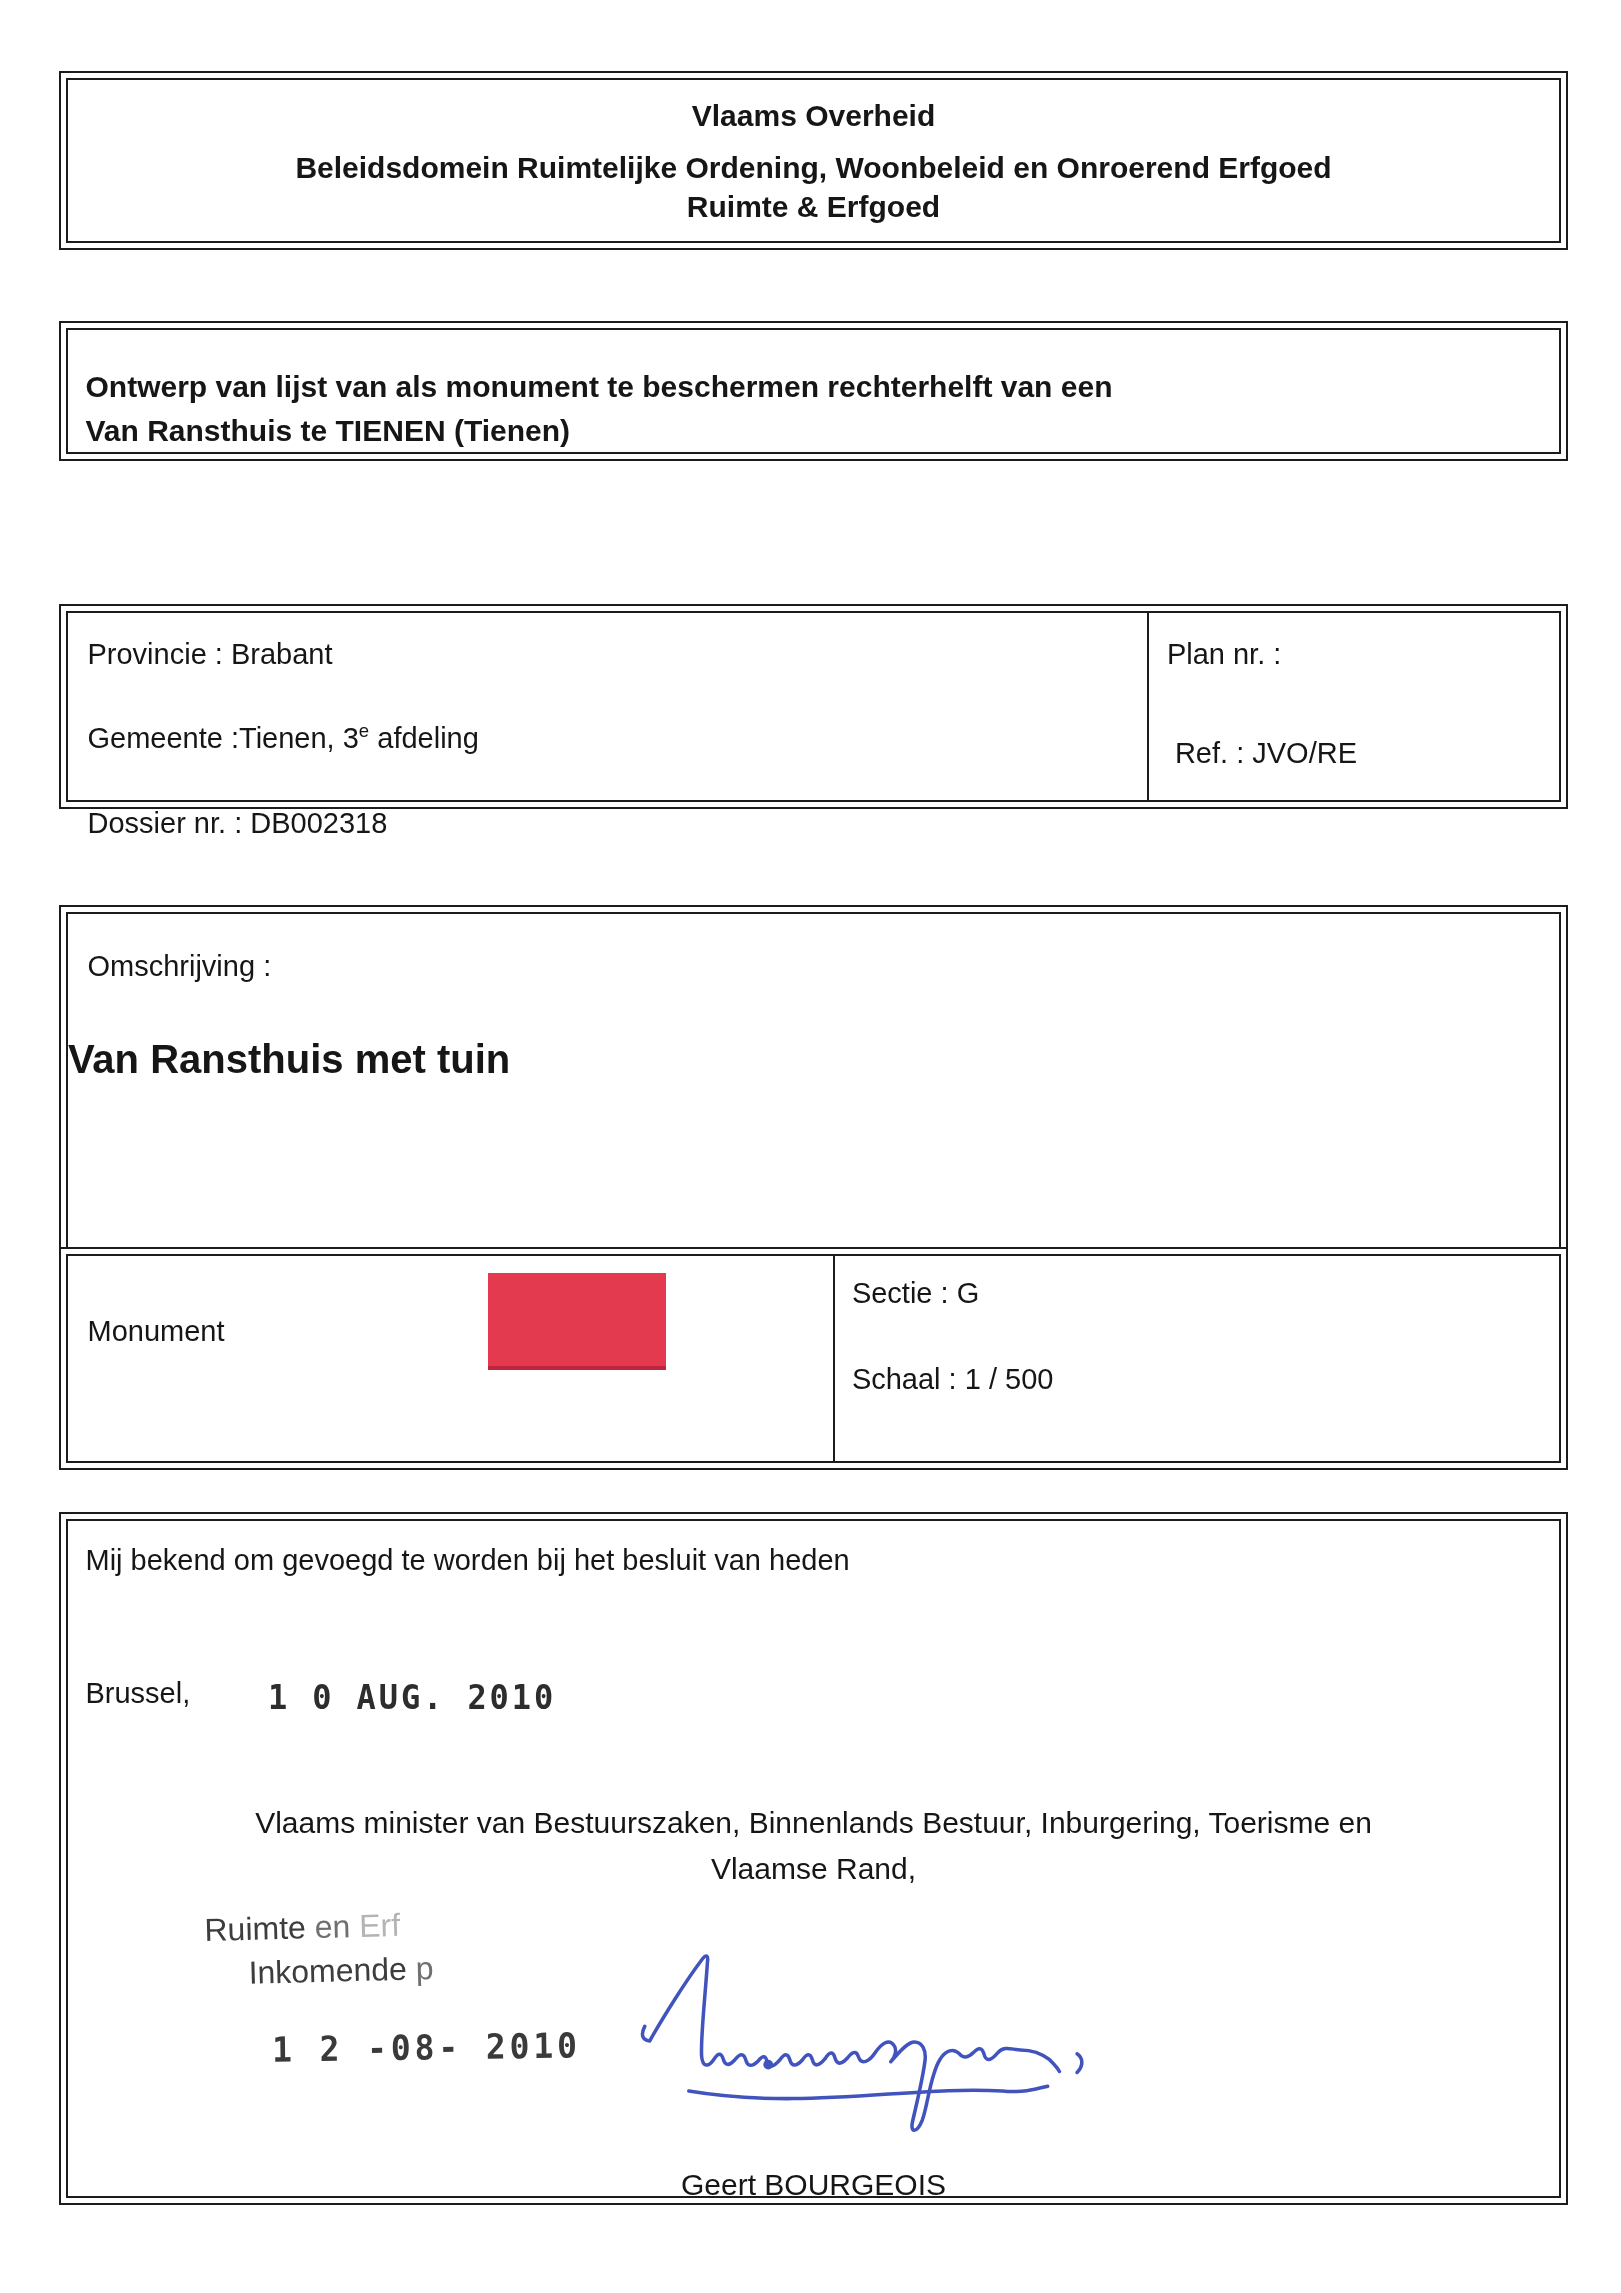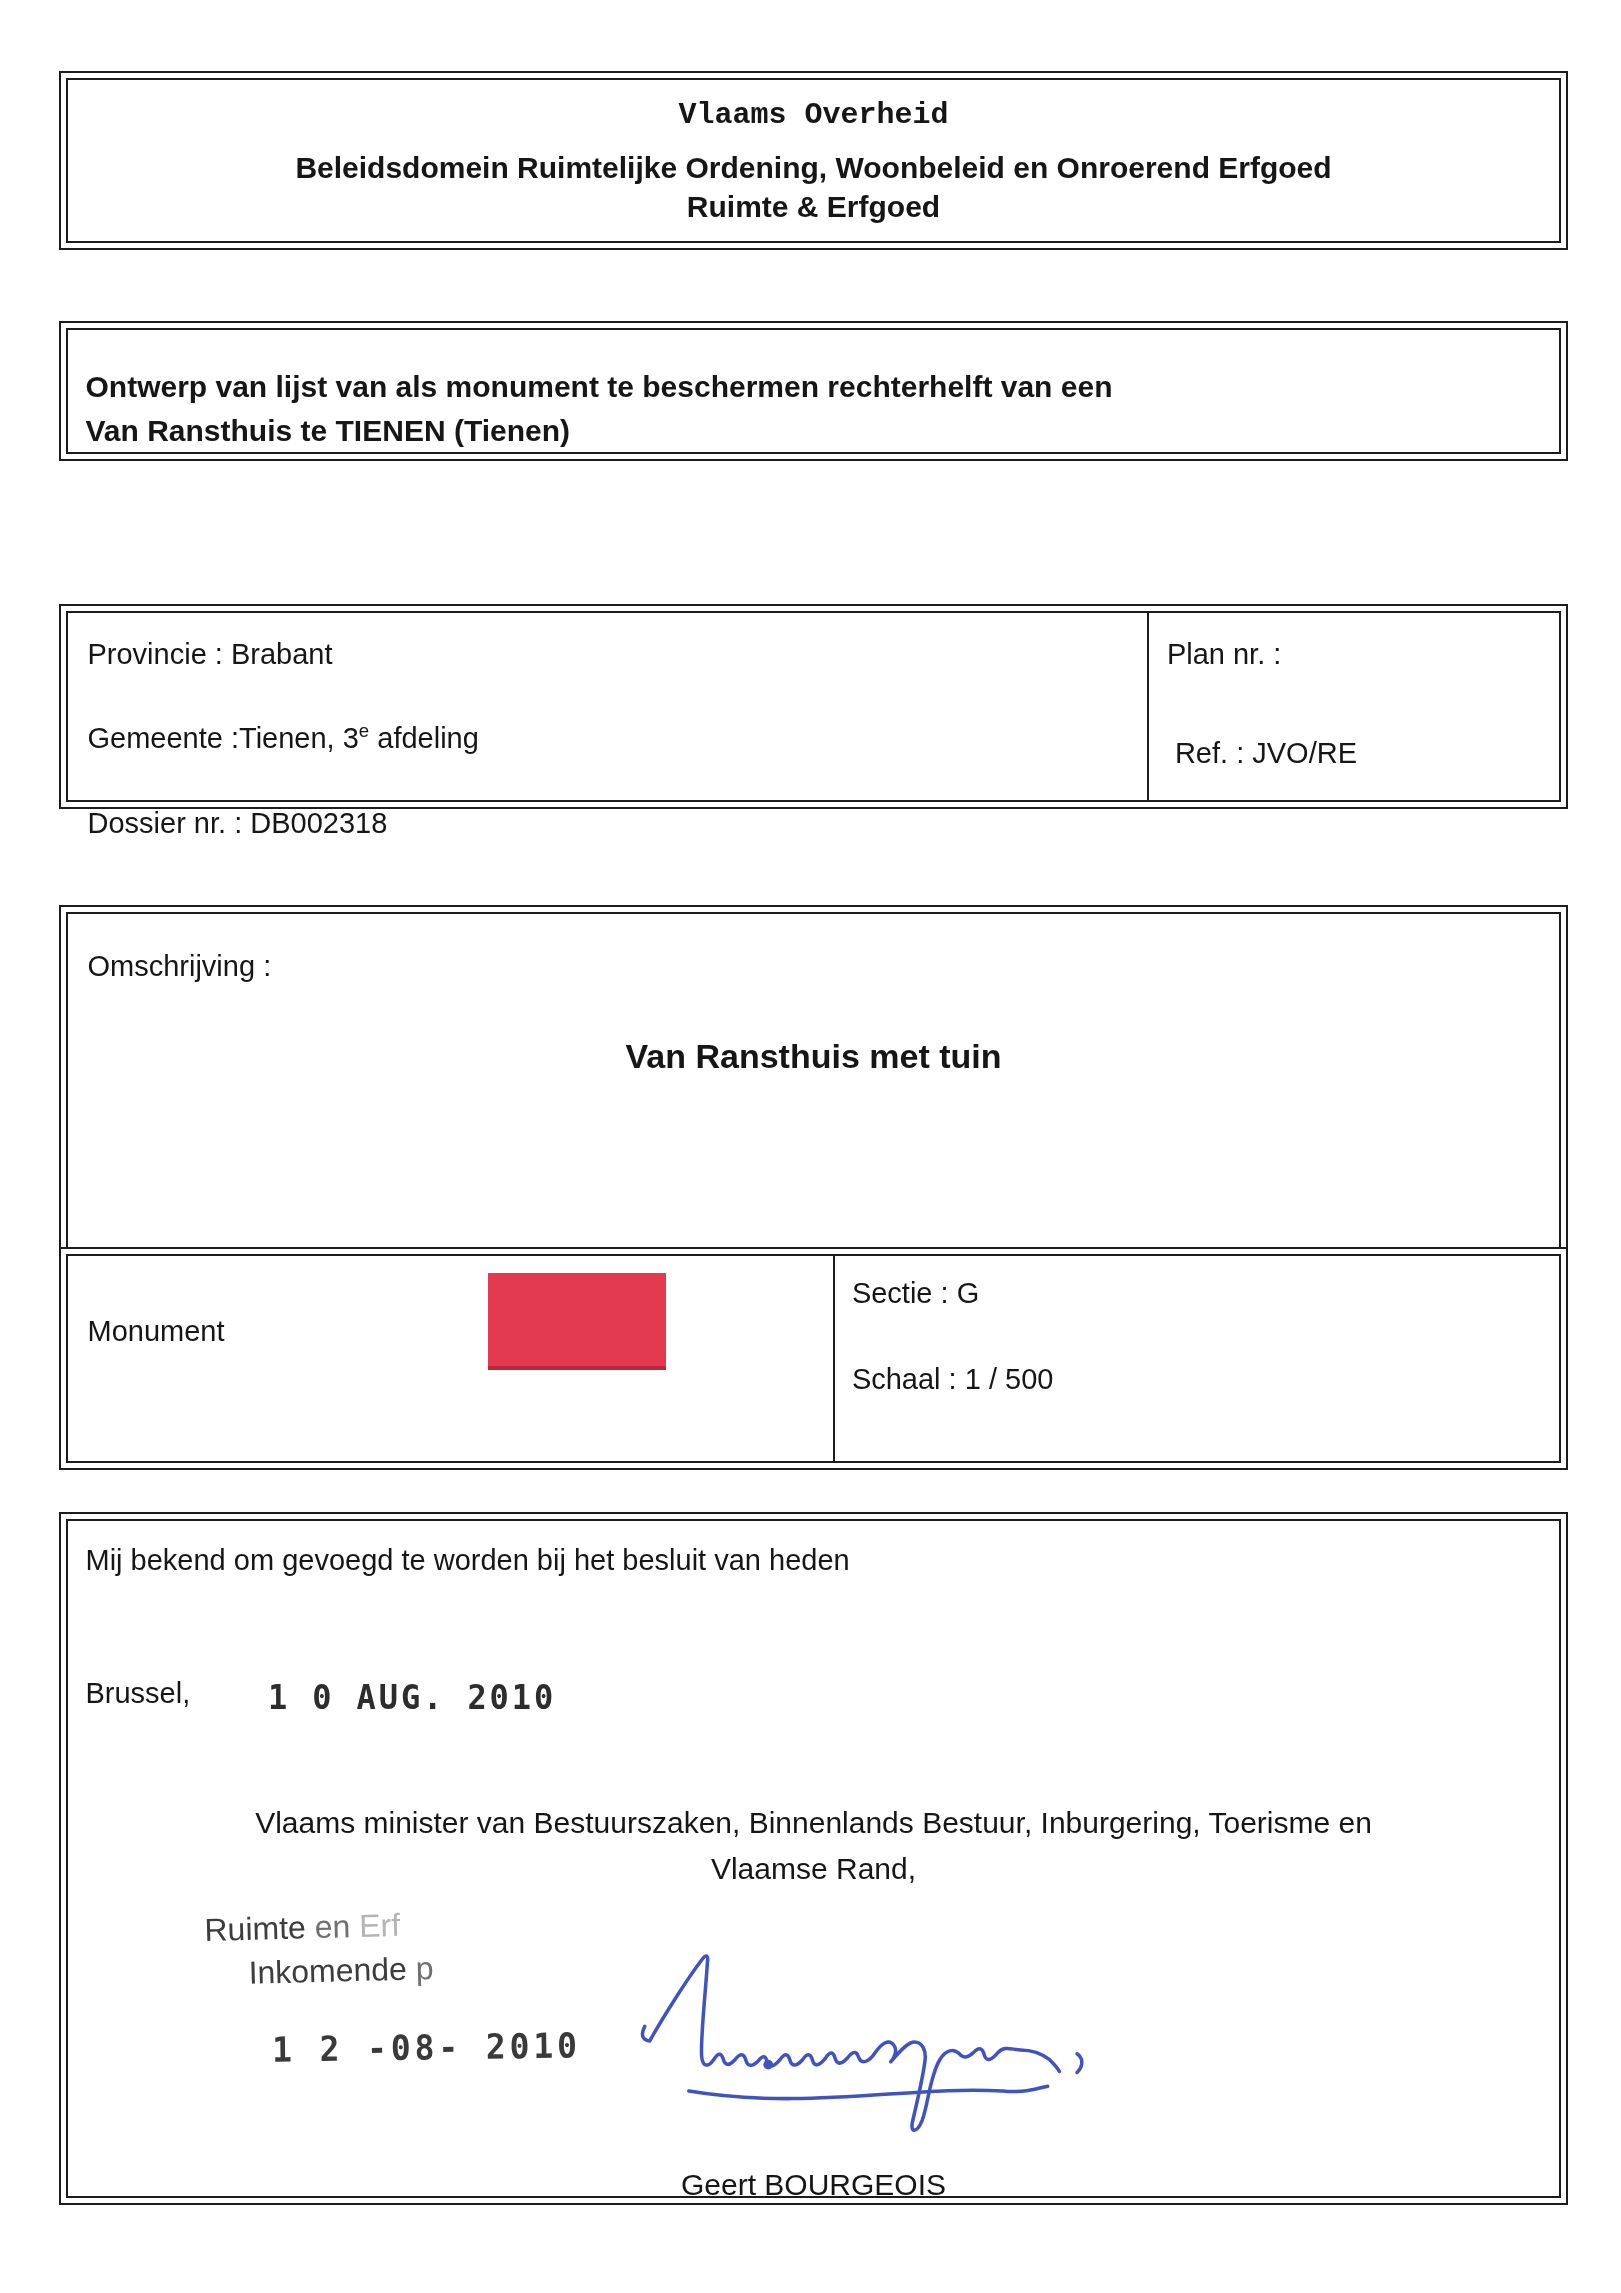--- a/index.html
+++ b/index.html
@@ -27,33 +27,33 @@
     line-height:35px;
     white-space:nowrap;
     color:#161616;
   }
   .hdr-stack{
     position:absolute;inset:0;
     display:flex;flex-direction:column;
     align-items:center;justify-content:center;
   }
   .hdr-line{font-weight:700;font-size:30px;line-height:39px;text-align:center;}
-  .hdr-line.first{margin-bottom:13px;font-family:Liberation Mono, monospace;}
+  .hdr-line.first{margin-bottom:13px;}
   .title-lines{
     position:absolute;left:17.6px;top:35px;
     font-weight:700;font-size:30px;line-height:44px;
   }
   .vdivider{
     position:absolute;top:0;bottom:0;width:2px;
     background:#1c1c1c;
   }
   sup.ord{font-size:18.6px;vertical-align:super;line-height:0;}
   .desc-value{
-    position:absolute;left:0;right:0;text-align:center;
-    font-weight:700;font-size:34px;
+    position:absolute;left:0;right:0;
+    font-weight:700;font-size:40px;
   }
   .swatch{
     position:absolute;
     box-shadow:inset 0 -3.9px 0 rgba(160,20,45,0.55);
   }
   .stamp-date{
     position:absolute;
     font-family:"DejaVu Sans Mono",monospace;
     font-weight:700;
     font-size:32px;

